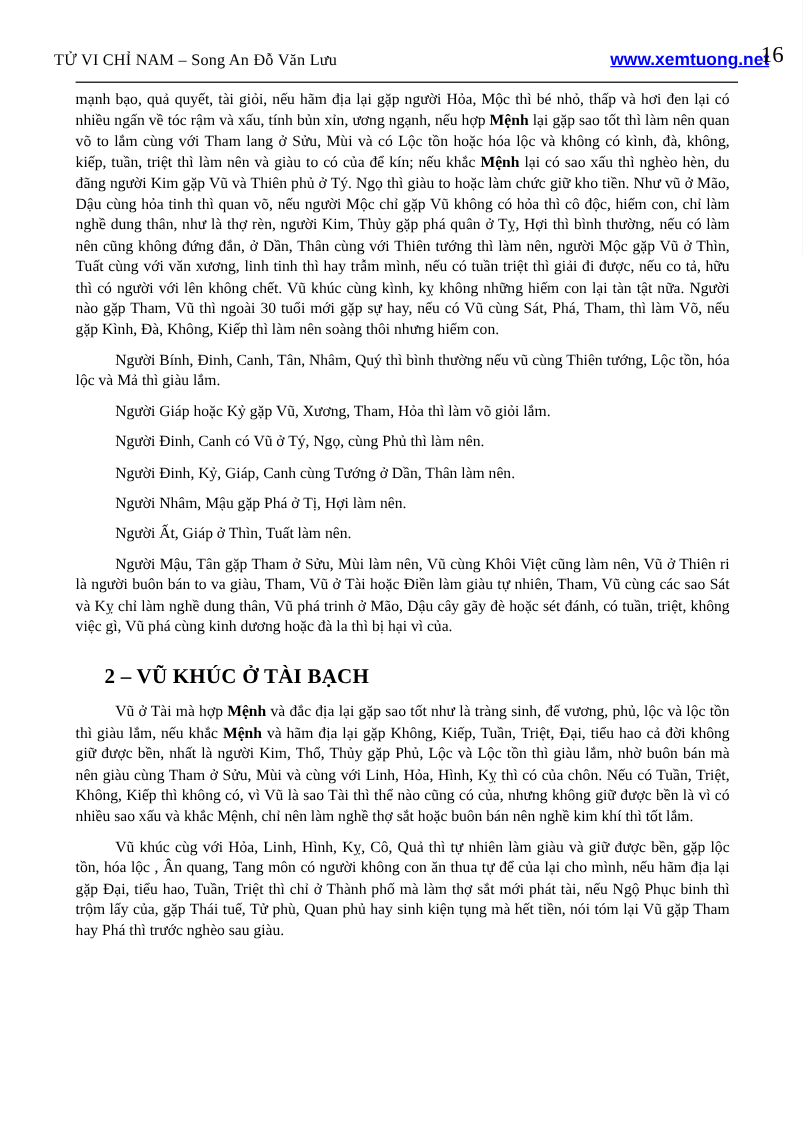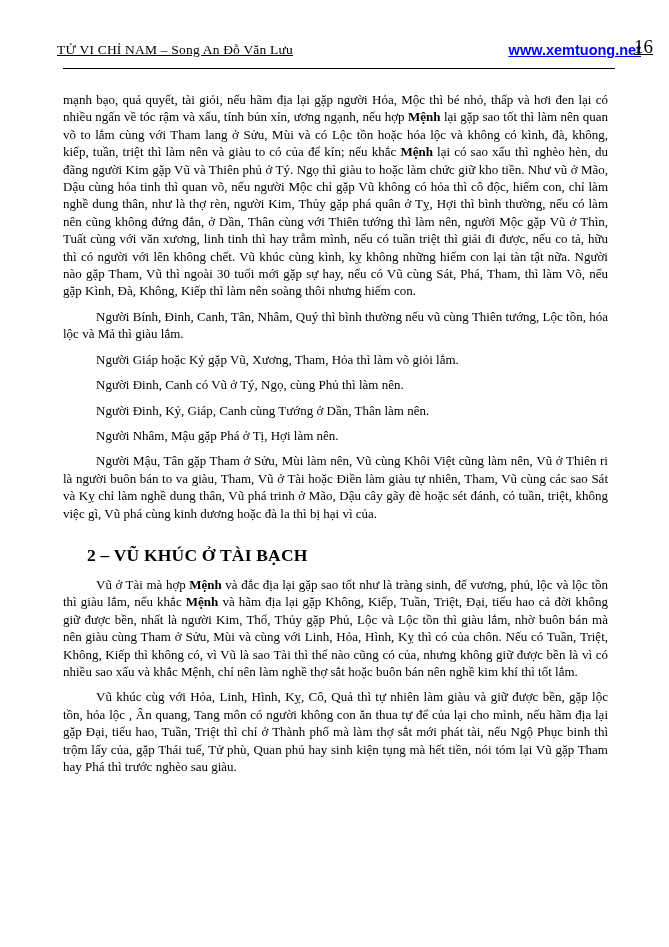--- a/index.html
+++ b/index.html
@@ -11,22 +11,21 @@
     background: #ffffff;
     font-family: "Liberation Serif", "DejaVu Serif", serif;
     color: #000000;
     overflow: hidden;
     box-sizing: border-box;
   }
   .header {
     display: flex;
     justify-content: space-between;
     align-items: flex-end;
-    padding: 36px 16px 0 57px;
-    text-decoration: underline;
+    padding: 36px 16px 0 45px;
   }
   .header-title {
     font-size: 13.5px;
     letter-spacing: 0.2px;
     white-space: nowrap;
   }
   .header-right {
     display: flex;
     align-items: flex-end;
     white-space: nowrap;
@@ -45,21 +44,21 @@
     position: relative;
     z-index: 2;
   }
   .rule {
     border: none;
     border-top: 1.5px solid #000;
     margin: 10px 54px 0 63px;
     height: 0;
   }
   .content {
-    margin: 22px 61px 0 63px;
+    margin: 5px 61px 0 63px;
     font-size: 13px;
     line-height: 17.4px;
     text-align: justify;
   }
   .para { margin: 0 0 8px 0; }
   .para.indent { text-indent: 33px; }
   .run.bold { font-weight: bold; }
   .section-heading {
     font-size: 17.5px;
     font-weight: bold;
@@ -85,20 +84,21 @@
   <hr class="rule">
 
   <div class="content">
     <div id="paras-before">
         <p class="para"><span class="run">mạnh bạo, quả quyết, tài giỏi, nếu hãm địa lại gặp người Hỏa, Mộc thì bé nhỏ, thấp và hơi đen lại có nhiều ngấn về tóc rậm và xấu, tính bủn xỉn, ương ngạnh, nếu hợp </span><span class="run bold">Mệnh</span><span class="run"> lại gặp sao tốt thì làm nên quan võ to lắm cùng với Tham lang ở Sửu, Mùi và có Lộc tồn hoặc hóa lộc và không có kình, đà, không, kiếp, tuần, triệt thì làm nên và giàu to có của để kín; nếu khắc </span><span class="run bold">Mệnh</span><span class="run"> lại có sao xấu thì nghèo hèn, du đãng người Kim gặp Vũ và Thiên phủ ở Tý. Ngọ thì giàu to hoặc làm chức giữ kho tiền. Như vũ ở Mão, Dậu cùng hỏa tinh thì quan võ, nếu người Mộc chỉ gặp Vũ không có hỏa thì cô độc, hiếm con, chỉ làm nghề dung thân, như là thợ rèn, người Kim, Thủy gặp phá quân ở Tỵ, Hợi thì bình thường, nếu có làm nên cũng không đứng đắn, ở Dần, Thân cùng với Thiên tướng thì làm nên, người Mộc gặp Vũ ở Thìn, Tuất cùng với văn xương, linh tinh thì hay trẫm mình, nếu có tuần triệt thì giải đi được, nếu co tả, hữu thì có người với lên không chết. Vũ khúc cùng kình, kỵ không những hiếm con lại tàn tật nữa. Người nào gặp Tham, Vũ thì ngoài 30 tuổi mới gặp sự hay, nếu có Vũ cùng Sát, Phá, Tham, thì làm Võ, nếu gặp Kình, Đà, Không, Kiếp thì làm nên soàng thôi nhưng hiếm con.</span></p>
         <p class="para indent"><span class="run">Người Bính, Đinh, Canh, Tân, Nhâm, Quý thì bình thường nếu vũ cùng Thiên tướng, Lộc tồn, hóa lộc và Mả thì giàu lắm.</span></p>
         <p class="para indent"><span class="run">Người Giáp hoặc Kỷ gặp Vũ, Xương, Tham, Hỏa thì làm võ giỏi lắm.</span></p>
         <p class="para indent"><span class="run">Người Đinh, Canh có Vũ ở Tý, Ngọ, cùng Phủ thì làm nên.</span></p>
         <p class="para indent"><span class="run">Người Đinh, Kỷ, Giáp, Canh cùng Tướng ở Dần, Thân làm nên.</span></p>
         <p class="para indent"><span class="run">Người Nhâm, Mậu gặp Phá ở Tị, Hợi làm nên.</span></p>
+        <p class="para indent"><span class="run">Người Ất, Giáp ở Thìn, Tuất làm nên.</span></p>
         <p class="para indent"><span class="run">Người Mậu, Tân gặp Tham ở Sửu, Mùi làm nên, Vũ cùng Khôi Việt cũng làm nên, Vũ ở Thiên ri là người buôn bán to va giàu, Tham, Vũ ở Tài hoặc Điền làm giàu tự nhiên, Tham, Vũ cùng các sao Sát và Kỵ chỉ làm nghề dung thân, Vũ phá trinh ở Mão, Dậu cây gãy đè hoặc sét đánh, có tuần, triệt, không việc gì, Vũ phá cùng kinh dương hoặc đà la thì bị hại vì của.</span></p>
       </div>
 
     <h2 class="section-heading">2 – VŨ KHÚC Ở TÀI BẠCH</h2>
 
     <div id="paras-after">
         <p class="para indent"><span class="run">Vũ ở Tài mà hợp </span><span class="run bold">Mệnh</span><span class="run"> và đắc địa lại gặp sao tốt như là tràng sinh, đế vương, phủ, lộc và lộc tồn thì giàu lắm, nếu khắc </span><span class="run bold">Mệnh</span><span class="run"> và hãm địa lại gặp Không, Kiếp, Tuần, Triệt, Đại, tiểu hao cả đời không giữ được bền, nhất là người Kim, Thổ, Thủy gặp Phủ, Lộc và Lộc tồn thì giàu lắm, nhờ buôn bán mà nên giàu cùng Tham ở Sửu, Mùi và cùng với Linh, Hỏa, Hình, Kỵ thì có của chôn. Nếu có Tuần, Triệt, Không, Kiếp thì không có, vì Vũ là sao Tài thì thể nào cũng có của, nhưng không giữ được bền là vì có nhiều sao xấu và khắc Mệnh, chỉ nên làm nghề thợ sắt hoặc buôn bán nên nghề kim khí thì tốt lắm.</span></p>
         <p class="para indent"><span class="run">Vũ khúc cùg với Hỏa, Linh, Hình, Kỵ, Cô, Quả thì tự nhiên làm giàu và giữ được bền, gặp lộc tồn, hóa lộc , Ân quang, Tang môn có người không con ăn thua tự để của lại cho mình, nếu hãm địa lại gặp Đại, tiểu hao, Tuần, Triệt thì chỉ ở Thành phố mà làm thợ sắt mới phát tài, nếu Ngộ Phục binh thì trộm lấy của, gặp Thái tuế, Tử phù, Quan phủ hay sinh kiện tụng mà hết tiền, nói tóm lại Vũ gặp Tham hay Phá thì trước nghèo sau giàu.</span></p>
       </div>
   </div>

